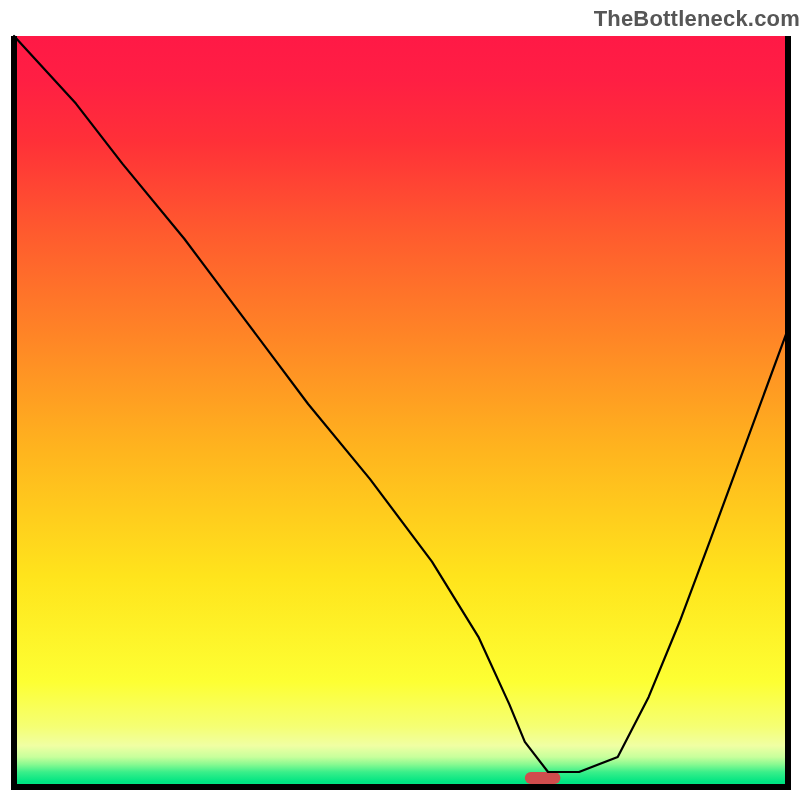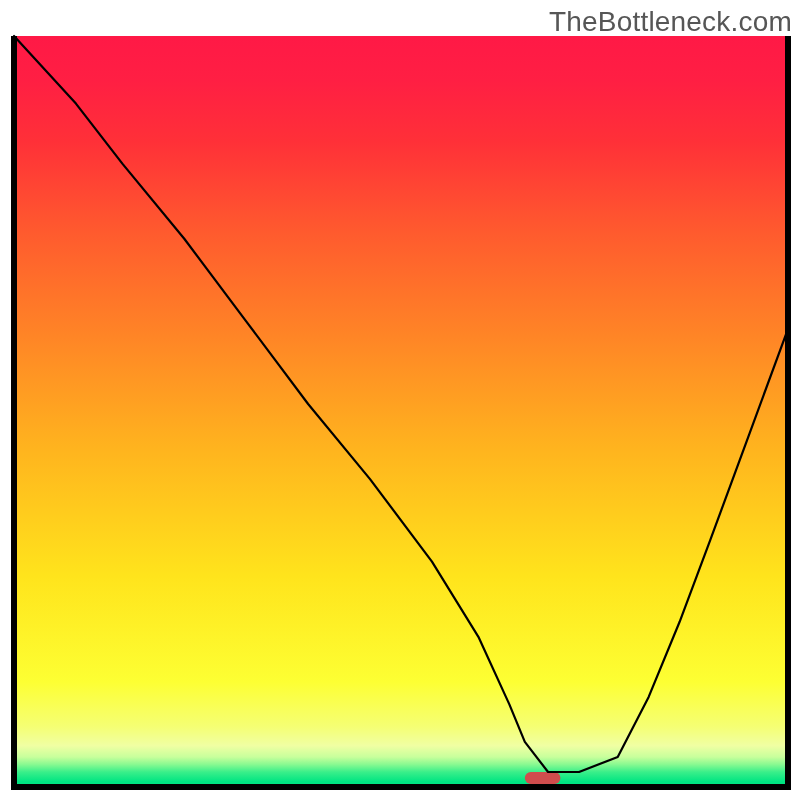--- a/index.html
+++ b/index.html
@@ -13,23 +13,23 @@
   }
   .container {
     position: relative;
     width: 800px;
     height: 800px;
     box-sizing: border-box;
   }
   .watermark {
     position: absolute;
     top: 6px;
-    right: 8px;
-    font-size: 28px;
-    font-weight: 400;
+    right: 0;
+    font-size: 22px;
+    font-weight: 700;
     color: #565656;
     letter-spacing: 0.2px;
   }
   .plot {
     position: absolute;
     
     left: 11px;
     top: 33px;
     width: 780px;
     height: 757px;

